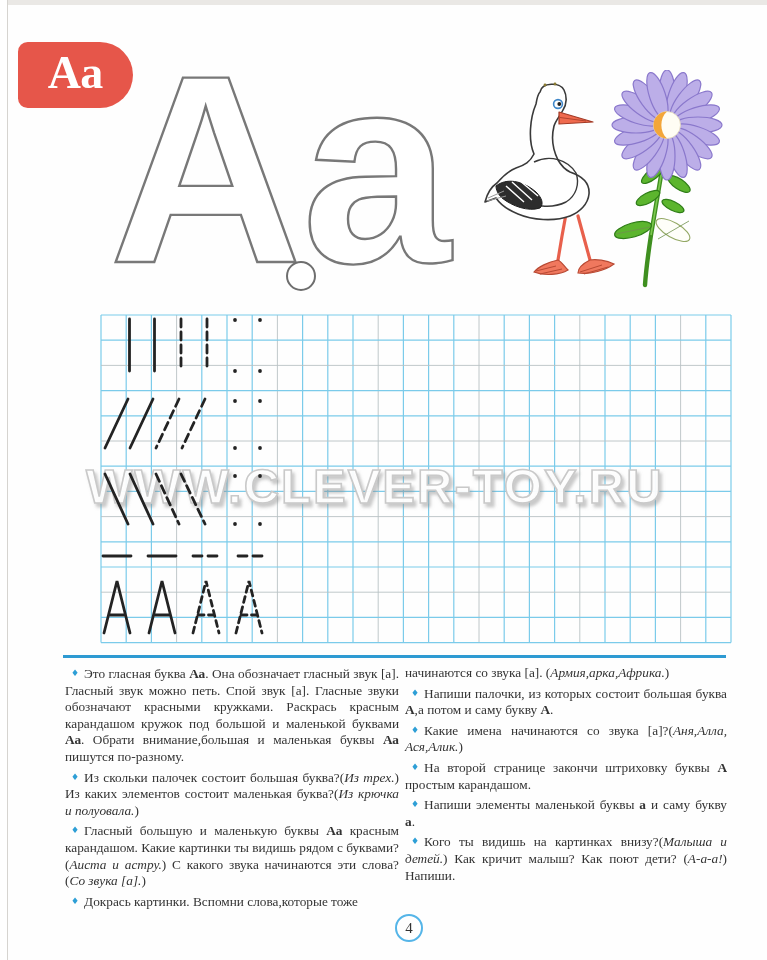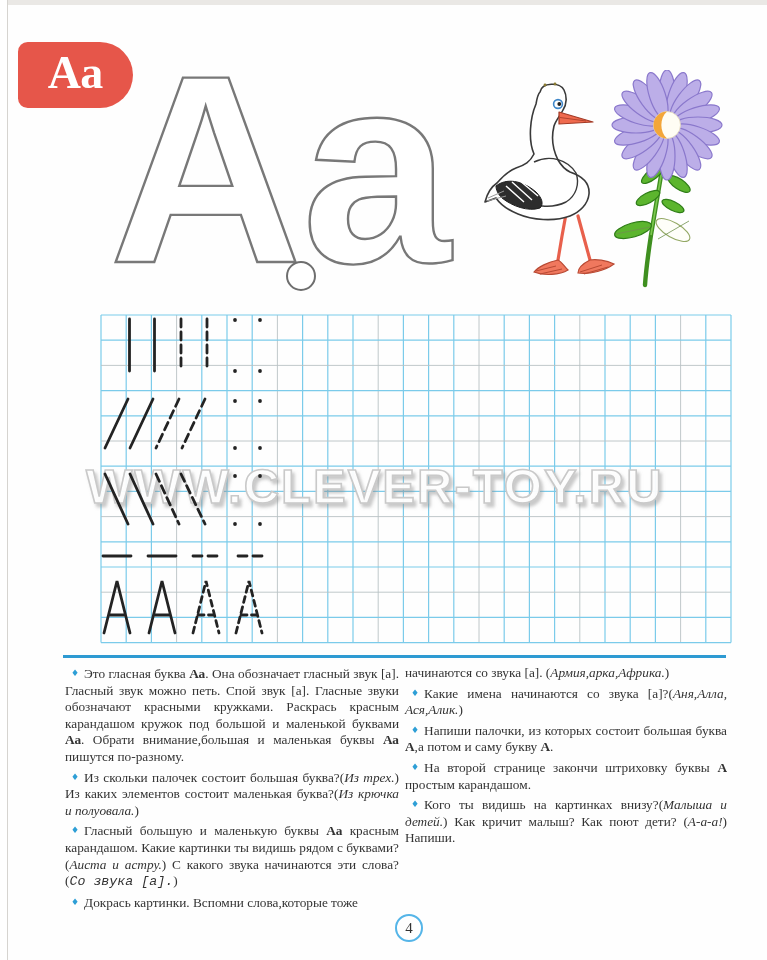--- a/index.html
+++ b/index.html
@@ -219,28 +219,29 @@
           <circle cx="159" cy="209" r="1.9"></circle>
       </g>
     </g>
   </svg>
 
   <div class="divider"></div>
 
   <div class="col col-left">
       <p class="para"><span class="bullet">♦</span><span>Это гласная буква </span><span style="font-weight: bold;">Аа</span><span>. Она обозначает гласный звук [а]. Гласный звук можно петь. Спой звук [а]. Гласные звуки обозначают красными кружками. Раскрась красным карандашом кружок под большой и маленькой буквами </span><span style="font-weight: bold;">Аа</span><span>. Обрати внимание,большая и маленькая буквы </span><span style="font-weight: bold;">Аа</span><span> пишутся по-разному.</span></p>
       <p class="para"><span class="bullet">♦</span><span>Из скольки палочек состоит большая буква?(</span><span style="font-style: italic;">Из трех.</span><span>) Из каких элементов состоит маленькая буква?(</span><span style="font-style: italic;">Из крючка и полуовала.</span><span>)</span></p>
-      <p class="para"><span class="bullet">♦</span><span>Гласный большую и маленькую буквы </span><span style="font-weight: bold;">Аа</span><span> красным карандашом. Какие картинки ты видишь рядом  с буквами?(</span><span style="font-style: italic;">Аиста и астру.</span><span>) С какого звука начинаются эти слова?(</span><span style="font-style: italic; font-family: Liberation Mono, monospace;">Со звука [а].</span><span>)</span></p>
+      <p class="para"><span class="bullet">♦</span><span>Гласный большую и маленькую буквы </span><span style="font-weight: bold;">Аа</span><span> красным карандашом. Какие картинки ты видишь рядом  с буквами?(</span><span style="font-style: italic;">Аиста и астру.</span><span>) С какого звука начинаются эти слова?(</span><span style="font-style: italic;">Со звука [а].</span><span>)</span></p>
       <p class="para"><span class="bullet">♦</span><span>Докрась картинки. Вспомни слова,которые тоже</span></p>
     </div>
   <div class="col col-right">
       <p class="para"><span>начинаются со звука [а]. (</span><span style="font-style: italic;">Армия,арка,Африка.</span><span>)</span></p>
+      <p class="para"><span class="bullet">♦</span><span>Напиши палочки, из которых состоит большая буква </span><span style="font-weight: bold;">А</span><span>,а потом  и саму букву </span><span style="font-weight: bold;">А</span><span>.</span></p>
       <p class="para"><span class="bullet">♦</span><span>Какие имена начинаются со звука [а]?(</span><span style="font-style: italic;">Аня,Алла, Ася,Алик.</span><span>)</span></p>
-      <p class="para"><span class="bullet">♦</span><span>Напиши палочки, из которых состоит большая буква </span><span style="font-weight: bold;">А</span><span>,а потом  и саму букву </span><span style="font-weight: bold;">А</span><span>.</span></p>
       <p class="para"><span class="bullet">♦</span><span>На второй странице закончи штриховку буквы </span><span style="font-weight: bold;">А</span><span> простым карандашом.</span></p>
+      <p class="para"><span class="bullet">♦</span><span>Напиши элементы маленькой буквы </span><span style="font-weight: bold;">а</span><span> и саму букву </span><span style="font-weight: bold;">а</span><span>.</span></p>
       <p class="para"><span class="bullet">♦</span><span>Кого ты видишь на картинках внизу?(</span><span style="font-style: italic;">Малыша и детей.</span><span>) Как кричит малыш? Как поют дети? (</span><span style="font-style: italic;">А-а-а!</span><span>) Напиши.</span></p>
     </div>
 
   <div class="page-num">
     <span>4</span>
   </div>
 
 </div>
 
 </body></html>

